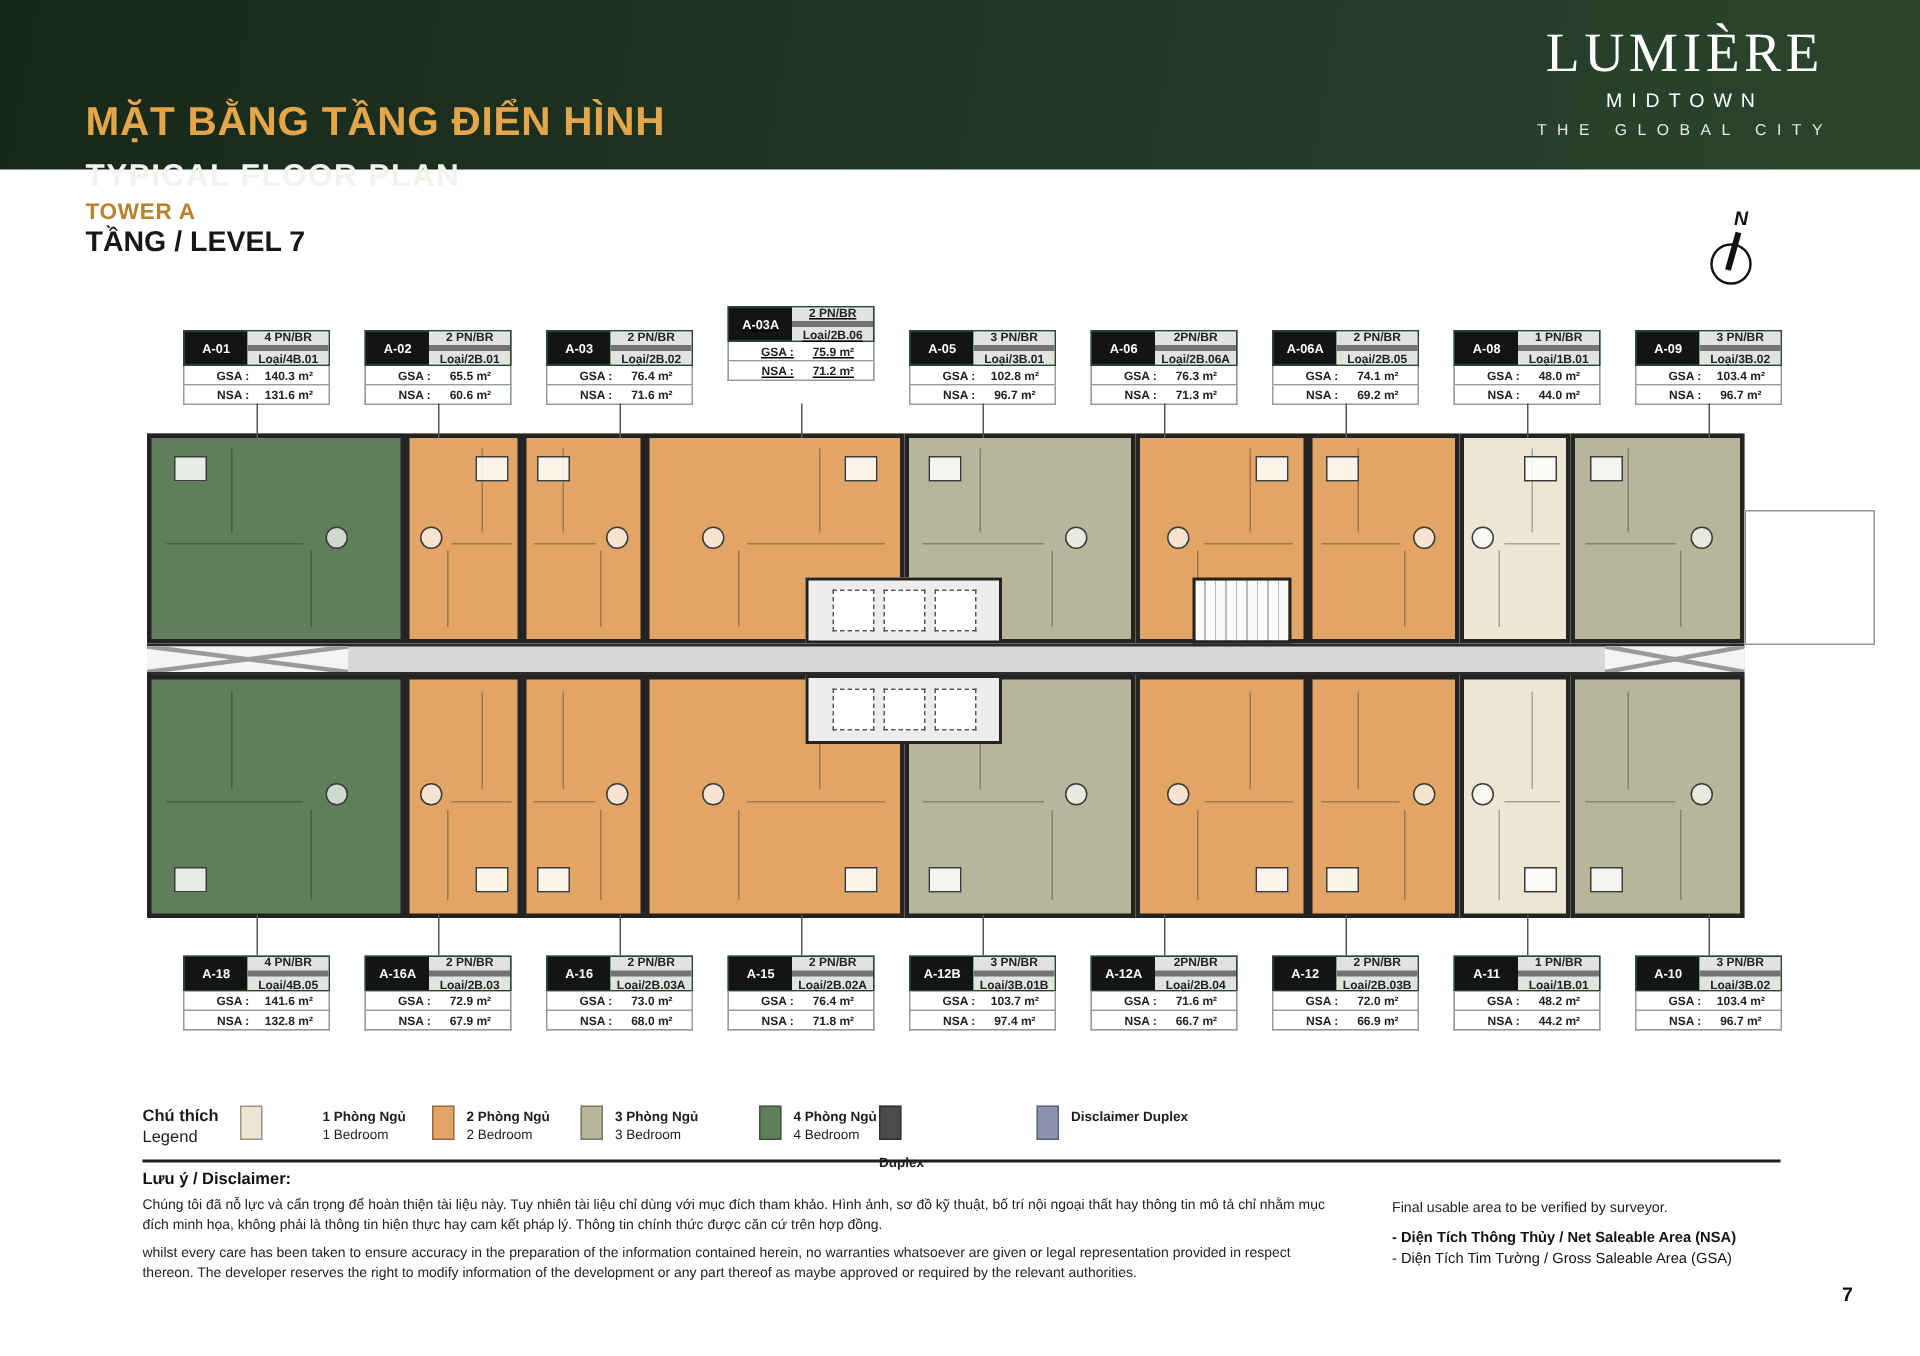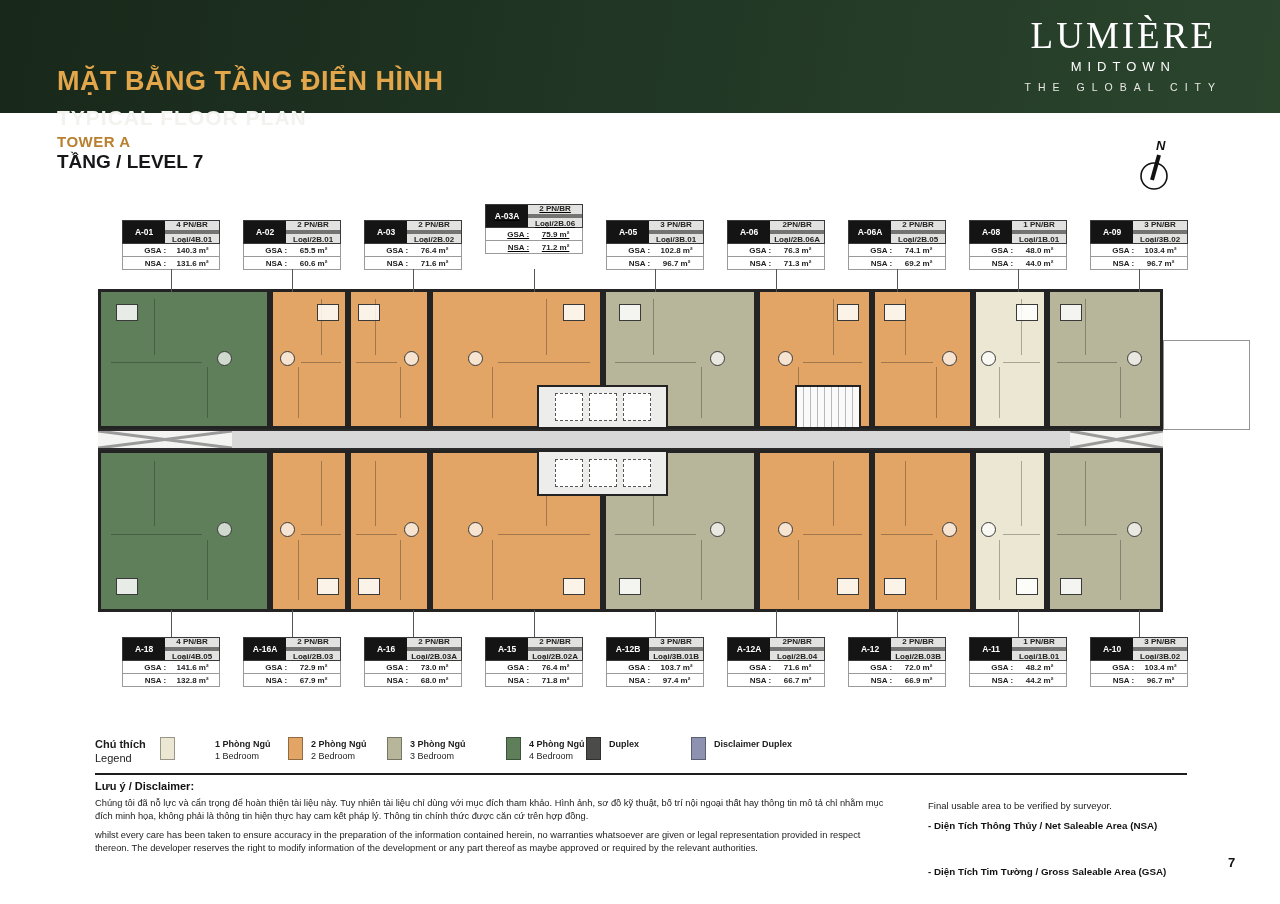--- a/index.html
+++ b/index.html
@@ -66,21 +66,21 @@
 
   .rule{position:absolute;left:95px;top:773px;width:1092px;height:2px;background:#1d1d1d;}
 
   
   .disc-head{position:absolute;left:95px;top:780px;font-size:11px;font-weight:700;color:#111;}
   .disc-p1{position:absolute;left:95px;top:797px;width:795px;font-size:9.3px;line-height:13px;color:#222;}
   .disc-p2{position:absolute;left:95px;top:829px;width:795px;font-size:9.3px;line-height:13px;color:#222;}
   .note-vi{position:absolute;left:928px;top:787px;width:330px;font-size:9.8px;font-weight:700;color:#111;}
   .note-en{position:absolute;left:928px;top:800px;width:330px;font-size:9.5px;color:#222;}
   .note-b1{position:absolute;left:928px;top:820px;width:330px;font-size:9.8px;font-weight:700;color:#111;}
-  .note-b2{position:absolute;left:928px;top:866px;width:330px;font-size:9.8px;font-weight:700;color:#111;}
+  .note-b2{position:absolute;left:928px;top:834px;width:330px;font-size:9.8px;font-weight:400;color:#111;}
   .pageno{position:absolute;left:1228px;top:855px;font-size:13px;font-weight:700;color:#111;}
 </style>
 </head>
 <body>
 
 <div class="page">
 
   <div class="band">
     <div class="band-titles">
       <div class="title-vi">MẶT BẰNG TẦNG ĐIỂN HÌNH</div>
@@ -613,21 +613,21 @@
      <div class="en">3 Bedroom</div>
         </span>
       </div>
       <div class="litem" style="left: 506px;">
         <span class="lswatch" style="background: rgb(95, 127, 90);"></span>
      <span class="ltext">
           <div class="vi">4 Phòng Ngủ</div>
      <div class="en">4 Bedroom</div>
         </span>
       </div>
-      <div class="litem" style="left: 586px;">
+      <div class="litem" style="left: 586px; flex-direction: column;">
         <span class="lswatch" style="background: rgb(75, 75, 73);"></span>
      <span class="ltext">
           <div class="vi">Duplex</div>
      <div class="en"></div>
         </span>
       </div>
       <div class="litem" style="left: 691px;">
         <span class="lswatch" style="background: rgb(141, 146, 176);"></span>
      <span class="ltext">
           <div class="vi">Disclaimer Duplex</div>

